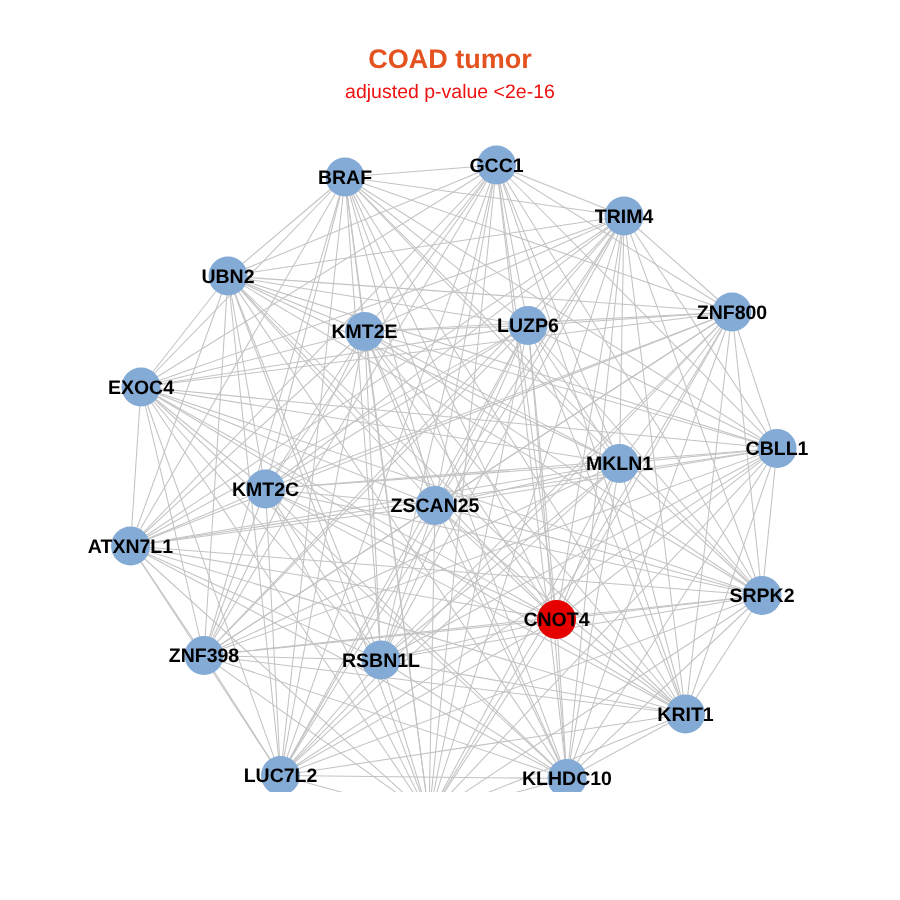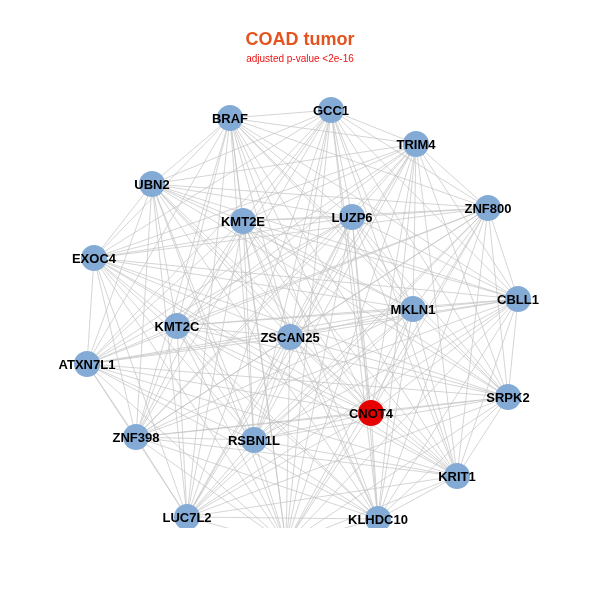--- a/index.html
+++ b/index.html
@@ -24,21 +24,21 @@
     z-index: 2;
     pointer-events: none;
   }
   #plot-title {
     font-size: 18px;
     font-weight: 700;
     line-height: 1.1;
     font-family: "Liberation Sans", sans-serif;
   }
   #plot-subtitle {
-    font-size: 10px;
+    font-size: 13px;
     font-weight: 400;
     margin-top: 3px;
     font-family: "Liberation Sans", sans-serif;
   }
   #net {
     position: absolute;
     top: 0;
     left: 0;
   }
   #net text {

